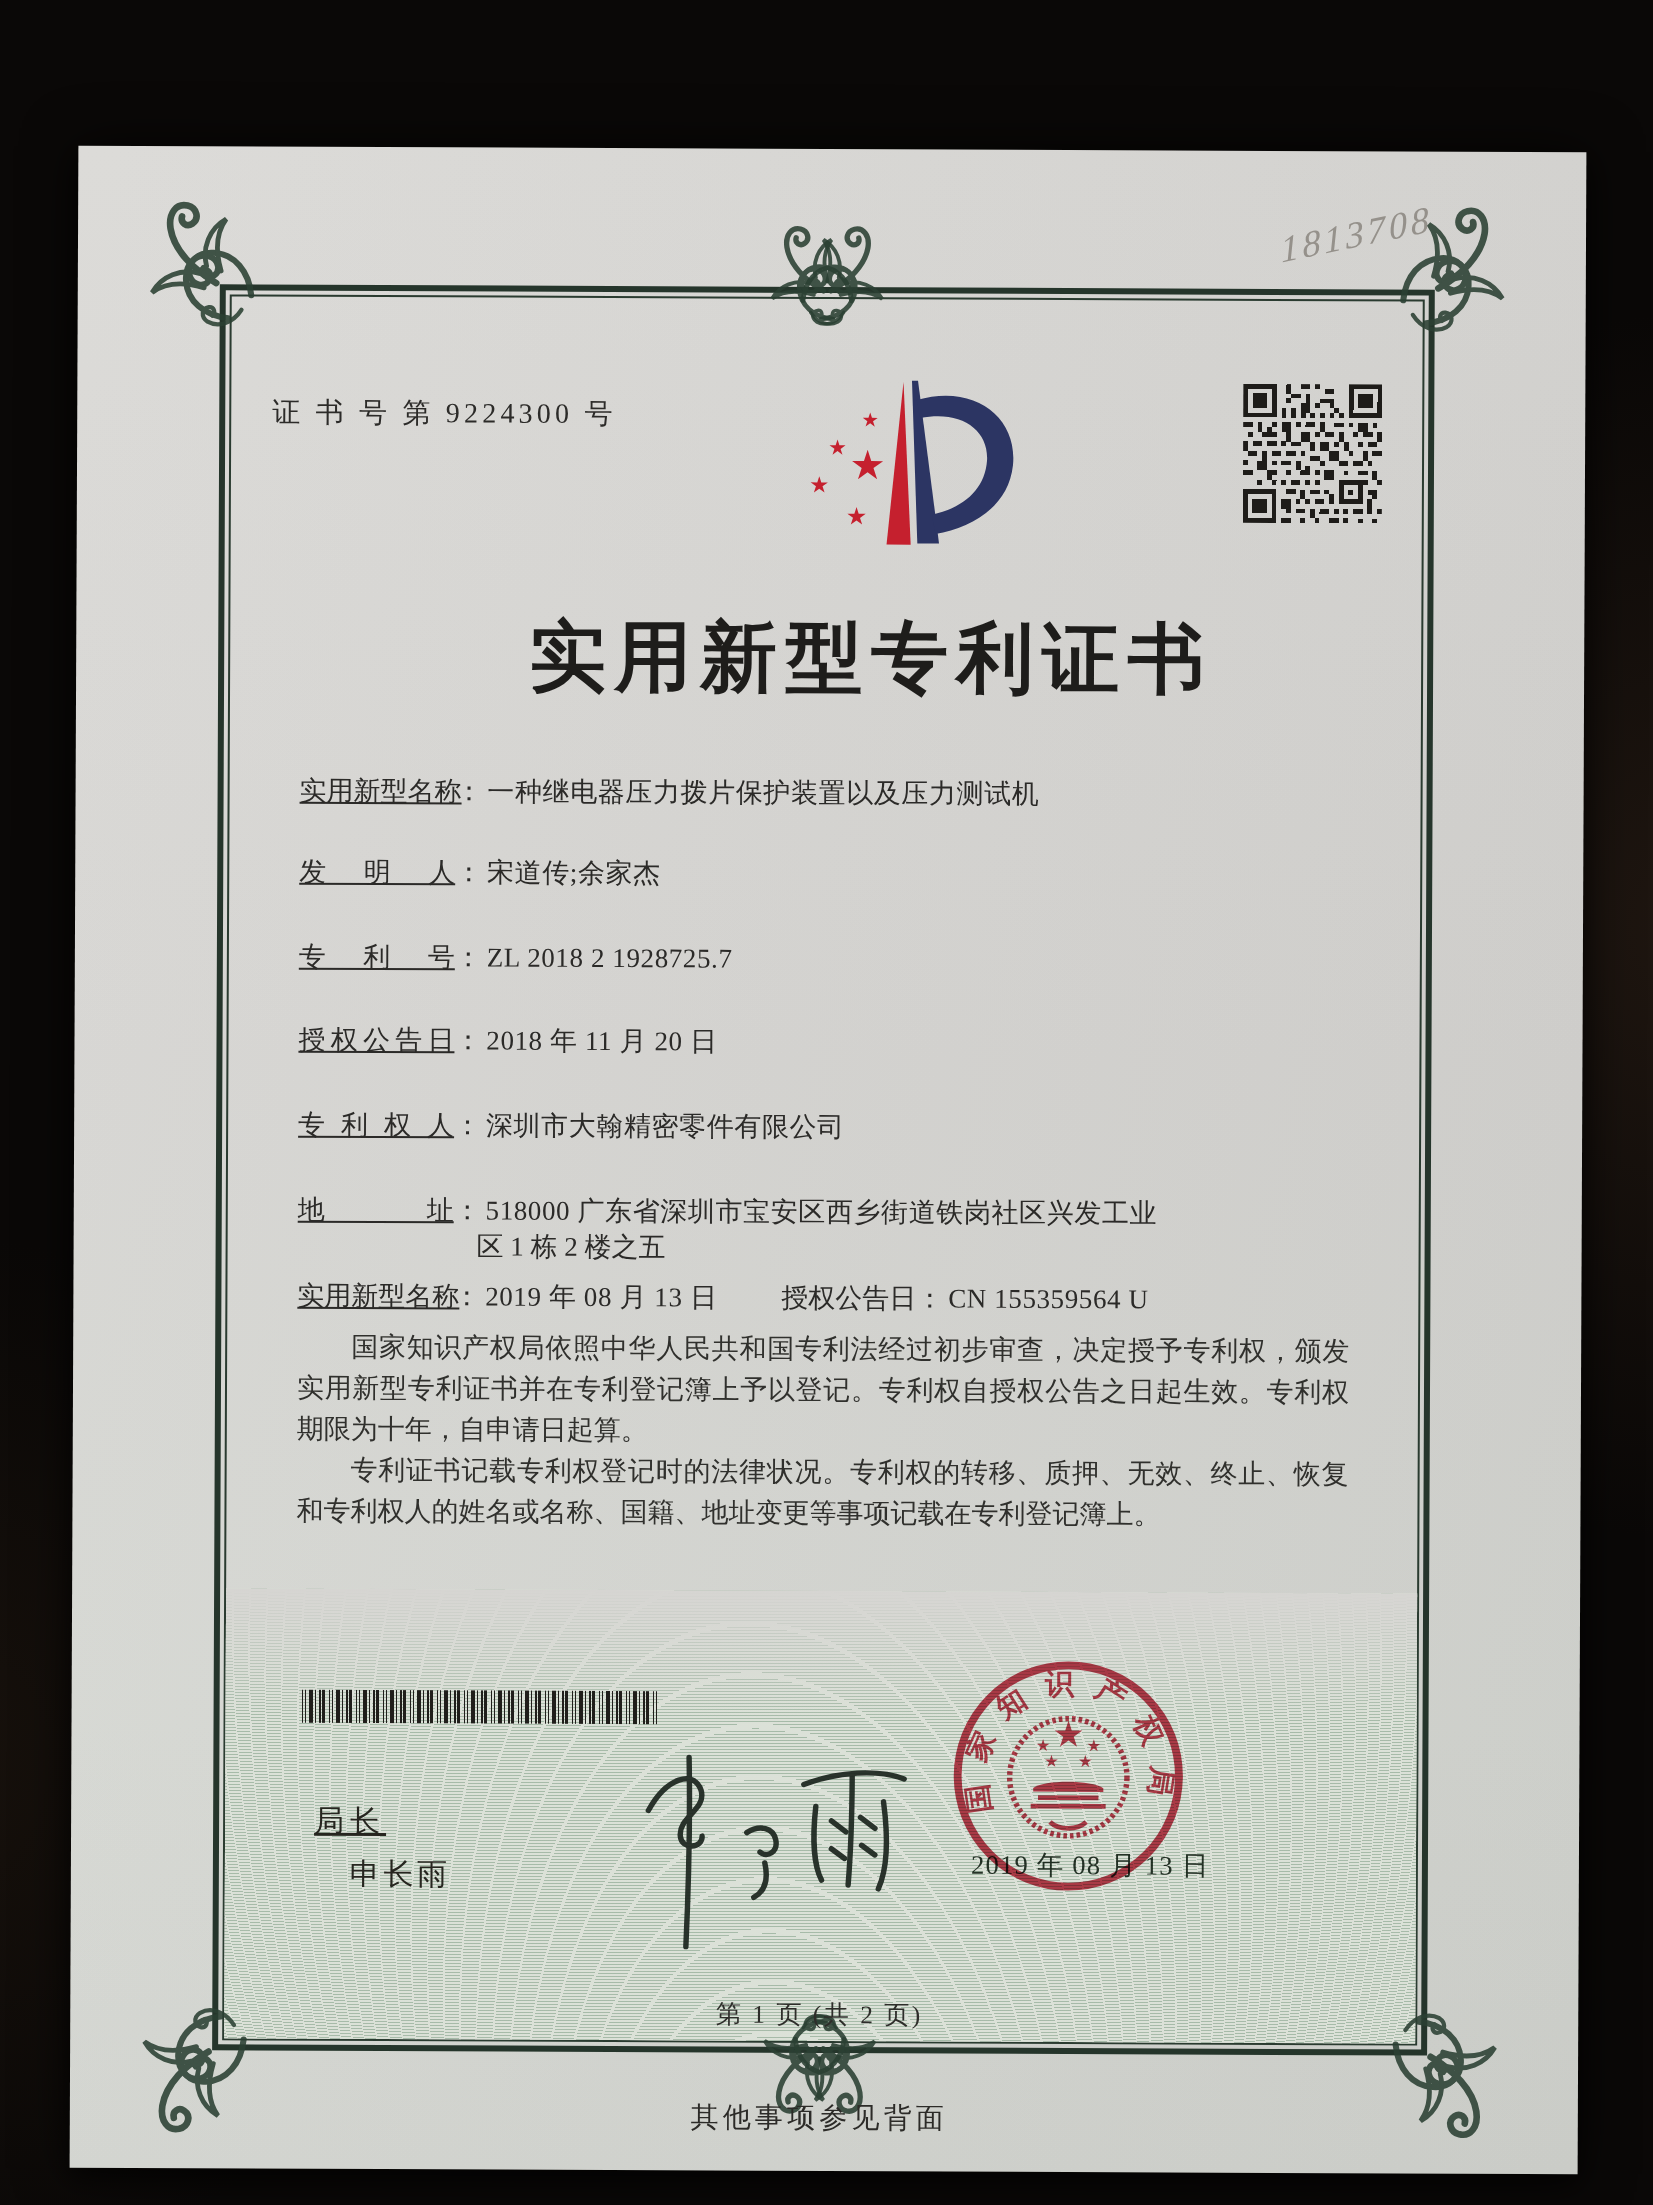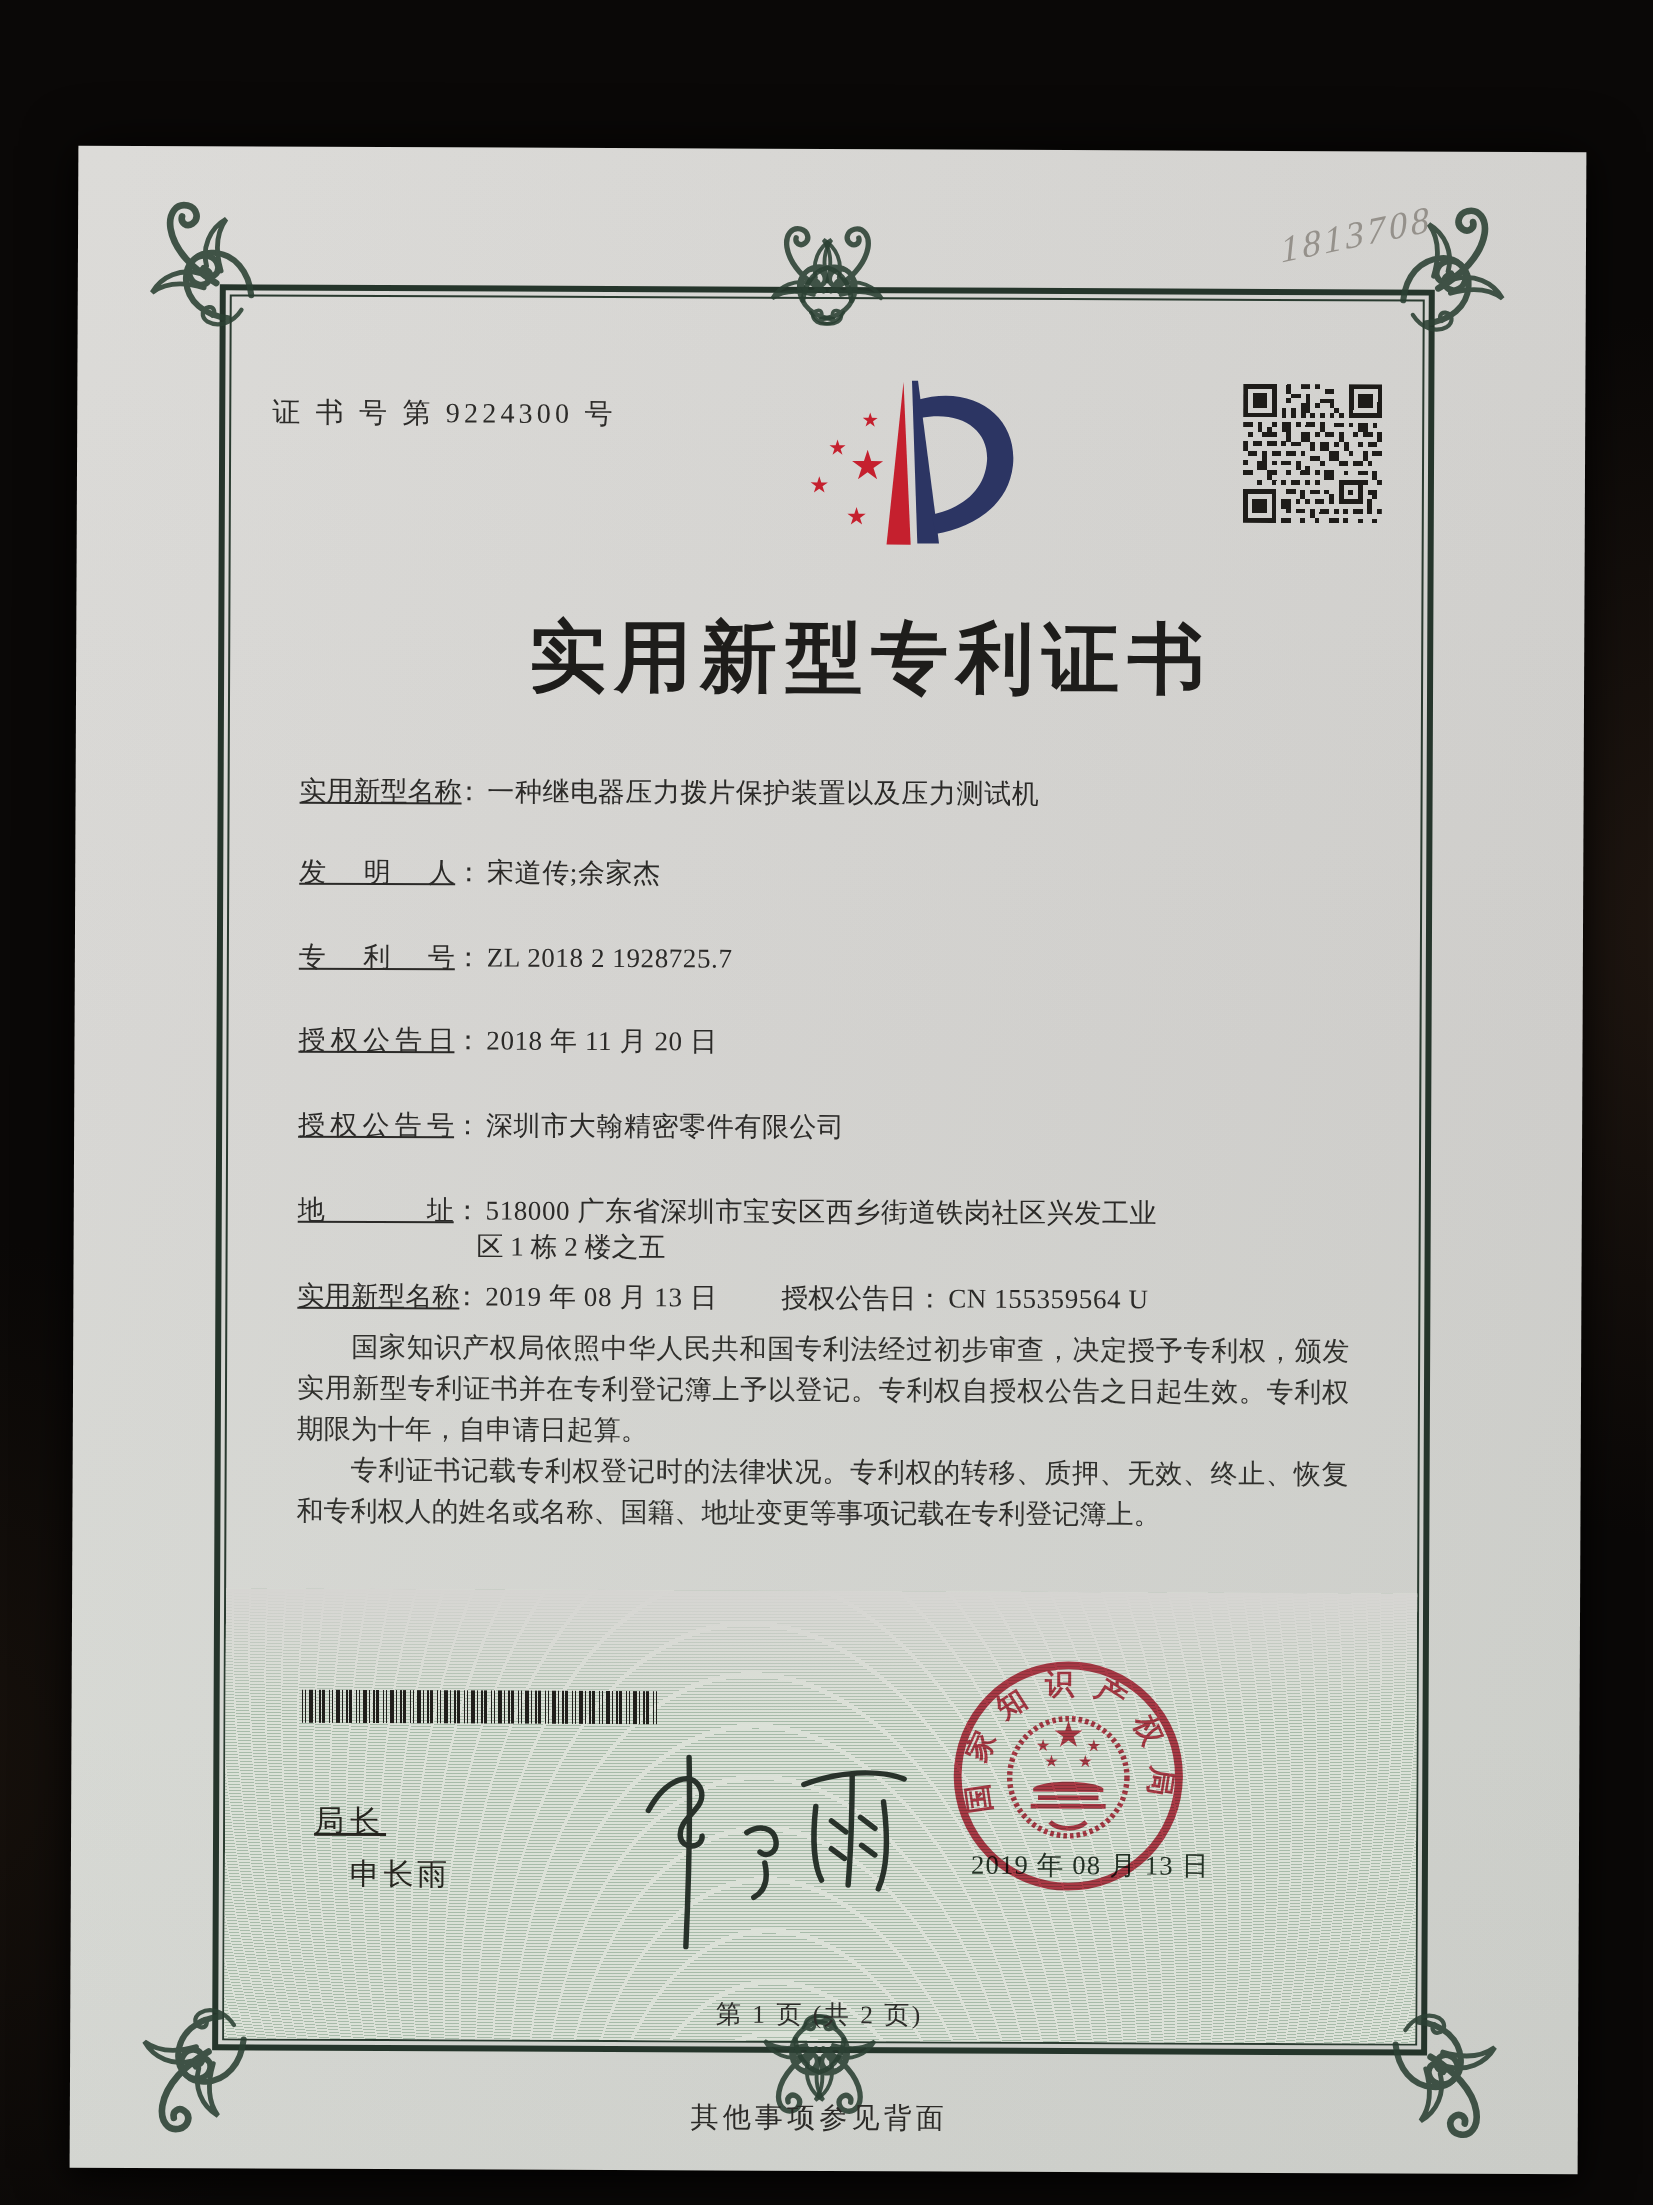--- a/index.html
+++ b/index.html
@@ -164,21 +164,21 @@
     <div class="row" style="top:708px">
       <span class="flabel">发明人</span><span class="colon">：</span><span class="fvalue">宋道传;余家杰</span>
     </div>
     <div class="row" style="top:793px">
       <span class="flabel">专利号</span><span class="colon">：</span><span class="fvalue">ZL 2018 2 1928725.7</span>
     </div>
     <div class="row" style="top:876px">
       <span class="flabel">授权公告日</span><span class="colon">：</span><span class="fvalue">2018 年 11 月 20 日</span>
     </div>
     <div class="row" style="top:961px">
-      <span class="flabel">授权公告号</span><span class="colon">：</span><span class="fvalue">深圳市大翰精密零件有限公司</span>
+      <span class="flabel">专利权人</span><span class="colon">：</span><span class="fvalue">深圳市大翰精密零件有限公司</span>
     </div>
     <div class="row" style="top:1046px">
       <span class="flabel">地址</span><span class="colon">：</span><span class="fvalue">518000 广东省深圳市宝安区西乡街道铁岗社区兴发工业</span>
     </div>
     <div class="addr-line2">区 1 栋 2 楼之五</div>
 
     <div class="row" style="top:1132px">
       <span class="flabel">实用新型名称</span><span class="colon">：</span><span class="fvalue">2019 年 08 月 13 日</span>
       <span class="grant2">
         <span>授权公告日</span><span class="colon">：</span><span class="fvalue">CN 155359564 U</span>

